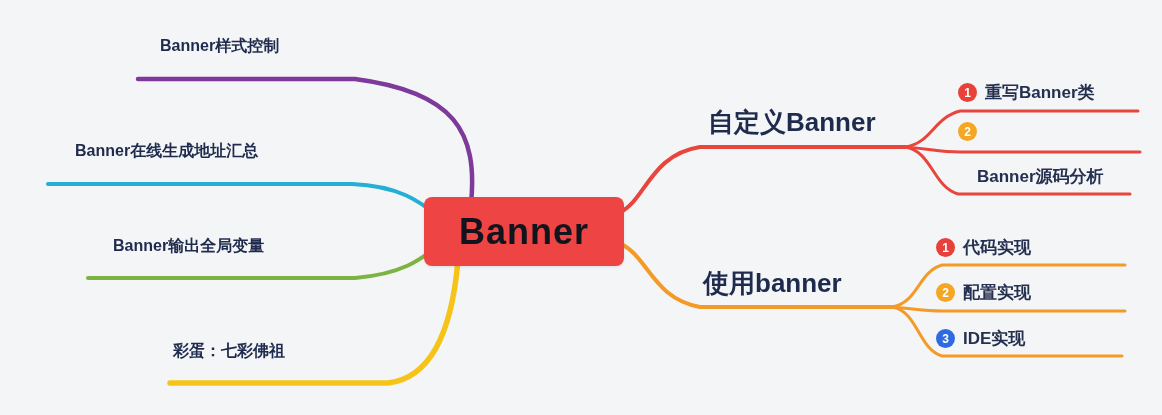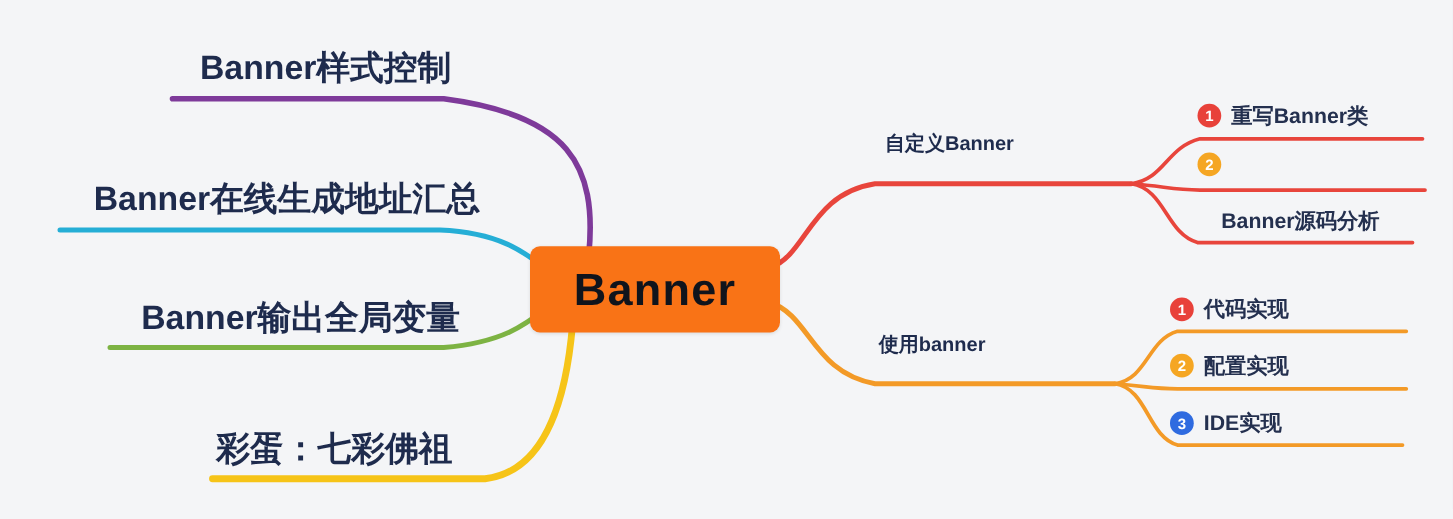--- a/index.html
+++ b/index.html
@@ -12,27 +12,27 @@
     width:1162px;height:415px;
     background:#f4f5f7;
     overflow:hidden;
   }
   .wires{position:absolute;left:0;top:0;z-index:1;}
   .node-label{
     position:absolute;z-index:3;
     font-weight:bold;color:#1e2b4d;
     white-space:nowrap;cursor:pointer;
   }
-  .lvl-left{font-size:27px;}
-  .lvl-parent{font-size:16px;text-align:center;}
+  .lvl-left{font-size:16px;}
+  .lvl-parent{font-size:26px;text-align:center;}
   .lvl-child{font-size:17px;color:#24304f;display:flex;align-items:center;}
   .center-node{
     position:absolute;z-index:2;
     left:424px;top:197px;width:200px;height:69px;
-    background:#f97316;border-radius:8px;
+    background:#ef4444;border-radius:8px;
     display:flex;align-items:center;justify-content:center;
     box-shadow:0 1px 3px rgba(0,0,0,.10);
     cursor:pointer;
   }
   .center-node span{
     font-size:36px;font-weight:bold;color:#10141c;letter-spacing:1px;
   }
   .badge{
     display:inline-flex;align-items:center;justify-content:center;
     width:19px;height:19px;border-radius:50%;

